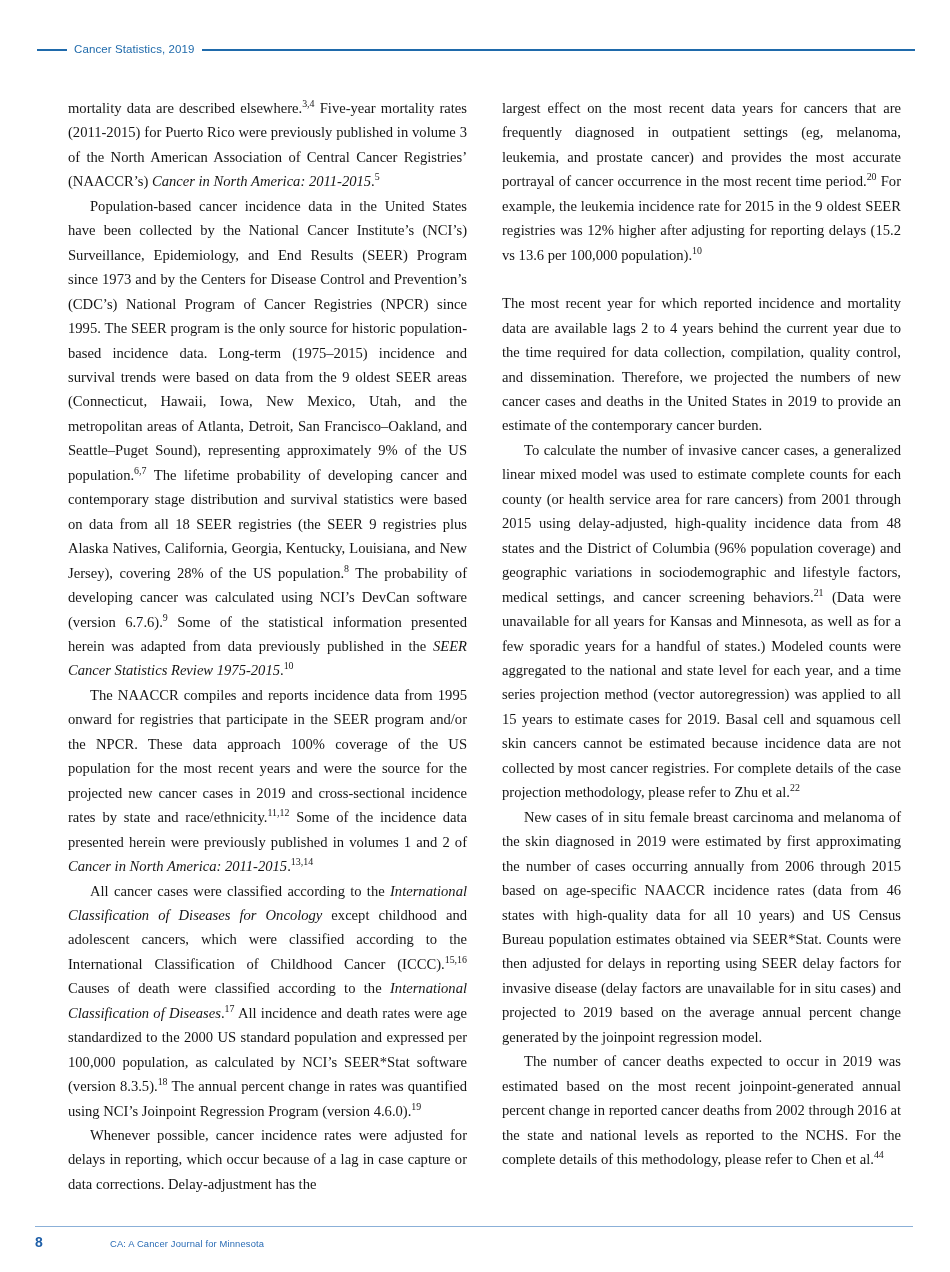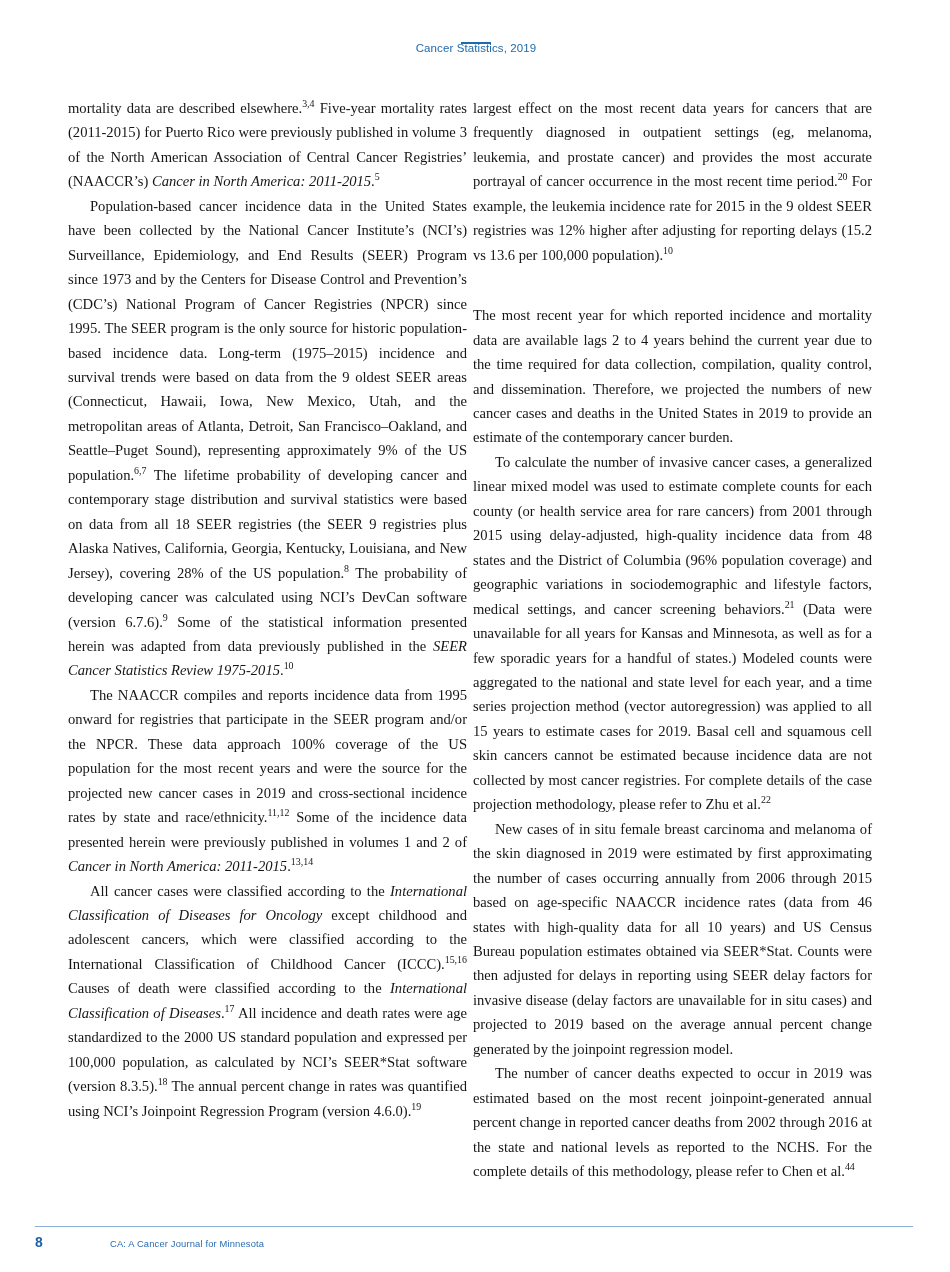--- a/index.html
+++ b/index.html
@@ -18,21 +18,20 @@
 
   
   .running-head {
     position: absolute;
     top: 42px;
     left: 37px;
     right: 35px;
     height: 16px;
     display: flex;
     align-items: center;
-    flex-direction: column;
   }
   .rh-rule-short {
     width: 30px;
     height: 1.6px;
     background: #1f6aab;
     flex: 0 0 auto;
   }
   .rh-title {
     color: #1f6aab;
     font-family: "Liberation Sans", sans-serif;
@@ -51,40 +50,39 @@
   }
 
   
   .page-body {
     position: absolute;
     top: 96px;
     left: 68px;
     width: 816px;
     height: 1096px;
     display: flex;
-    gap: 6px;
+    gap: 35px;
   }
   .column {
     width: 399px;
     flex: 0 0 399px;
   }
 
   p.para {
     margin: 0;
     font-size: 14.6px;
     line-height: 24.45px;
     text-align: justify;
     text-justify: inter-word;
     hyphens: none;
     text-indent: 22px;
     color: #151515;
   }
   p.para.noindent {
     text-indent: 0;
-    margin-top: 12px;
   }
   
   p.para.first {
     text-indent: 0;
   }
 
   i, em { font-style: italic; }
 
   sup {
     font-size: 0.68em;
@@ -146,20 +144,21 @@
   <div class="rh-rule-long"></div>
 </div>
 
 <div class="page-body">
 
   <div class="column">
     <p class="para first">mortality data are described elsewhere.<sup>3,4</sup> Five-year mortality rates (2011-2015) for Puerto Rico were previously published in volume 3 of the North American Association of Central Cancer Registries’ (NAACCR’s) <i>Cancer in North America: 2011-2015</i>.<sup>5</sup></p>
     <p class="para">Population-based cancer incidence data in the United States have been collected by the National Cancer Institute’s (NCI’s) Surveillance, Epidemiology, and End Results (SEER) Program since 1973 and by the Centers for Disease Control and Prevention’s (CDC’s) National Program of Cancer Registries (NPCR) since 1995. The SEER program is the only source for historic population-based incidence data. Long-term (1975–2015) incidence and survival trends were based on data from the 9 oldest SEER areas (Connecticut, Hawaii, Iowa, New Mexico, Utah, and the metropolitan areas of Atlanta, Detroit, San Francisco–Oakland, and Seattle–Puget Sound), representing approximately 9% of the US population.<sup>6,7</sup> The lifetime probability of developing cancer and contemporary stage distribution and survival statistics were based on data from all 18 SEER registries (the SEER 9 registries plus Alaska Natives, California, Georgia, Kentucky, Louisiana, and New Jersey), covering 28% of the US population.<sup>8</sup> The probability of developing cancer was calculated using NCI’s DevCan software (version 6.7.6).<sup>9</sup> Some of the statistical information presented herein was adapted from data previously published in the <i>SEER Cancer Statistics Review 1975-2015</i>.<sup>10</sup></p>
     <p class="para">The NAACCR compiles and reports incidence data from 1995 onward for registries that participate in the SEER program and/or the NPCR. These data approach 100% coverage of the US population for the most recent years and were the source for the projected new cancer cases in 2019 and cross-sectional incidence rates by state and race/ethnicity.<sup>11,12</sup> Some of the incidence data presented herein were previously published in volumes 1 and 2 of <i>Cancer in North America: 2011-2015</i>.<sup>13,14</sup></p>
     <p class="para">All cancer cases were classified according to the <i>International Classification of Diseases for Oncology</i> except childhood and adolescent cancers, which were classified according to the International Classification of Childhood Cancer (ICCC).<sup>15,16</sup> Causes of death were classified according to the <i>International Classification of Diseases</i>.<sup>17</sup> All incidence and death rates were age standardized to the 2000 US standard population and expressed per 100,000 population, as calculated by NCI’s SEER*Stat software (version 8.3.5).<sup>18</sup> The annual percent change in rates was quantified using NCI’s Joinpoint Regression Program (version 4.6.0).<sup>19</sup></p>
+    <p class="para">Whenever possible, cancer incidence rates were adjusted for delays in reporting, which occur because of a lag in case capture or data corrections. Delay-adjustment has the</p>
   </div>
 
   <div class="column">
     <p class="para first">largest effect on the most recent data years for cancers that are frequently diagnosed in outpatient settings (eg, melanoma, leukemia, and prostate cancer) and provides the most accurate portrayal of cancer occurrence in the most recent time period.<sup>20</sup> For example, the leukemia incidence rate for 2015 in the 9 oldest SEER registries was 12% higher after adjusting for reporting delays (15.2 vs 13.6 per 100,000 population).<sup>10</sup></p>
     <div class="head-space-before"></div>
     <div class="head-space-after"></div>
     <p class="para noindent">The most recent year for which reported incidence and mortality data are available lags 2 to 4 years behind the current year due to the time required for data collection, compilation, quality control, and dissemination. Therefore, we projected the numbers of new cancer cases and deaths in the United States in 2019 to provide an estimate of the contemporary cancer burden.</p>
     <p class="para">To calculate the number of invasive cancer cases, a generalized linear mixed model was used to estimate complete counts for each county (or health service area for rare cancers) from 2001 through 2015 using delay-adjusted, high-quality incidence data from 48 states and the District of Columbia (96% population coverage) and geographic variations in sociodemographic and lifestyle factors, medical settings, and cancer screening behaviors.<sup>21</sup> (Data were unavailable for all years for Kansas and Minnesota, as well as for a few sporadic years for a handful of states.) Modeled counts were aggregated to the national and state level for each year, and a time series projection method (vector autoregression) was applied to all 15 years to estimate cases for 2019. Basal cell and squamous cell skin cancers cannot be estimated because incidence data are not collected by most cancer registries. For complete details of the case projection methodology, please refer to Zhu et al.<sup>22</sup></p>
     <p class="para">New cases of in situ female breast carcinoma and melanoma of the skin diagnosed in 2019 were estimated by first approximating the number of cases occurring annually from 2006 through 2015 based on age-specific NAACCR incidence rates (data from 46 states with high-quality data for all 10 years) and US Census Bureau population estimates obtained via SEER*Stat. Counts were then adjusted for delays in reporting using SEER delay factors for invasive disease (delay factors are unavailable for in situ cases) and projected to 2019 based on the average annual percent change generated by the joinpoint regression model.</p>
     <p class="para">The number of cancer deaths expected to occur in 2019 was estimated based on the most recent joinpoint-generated annual percent change in reported cancer deaths from 2002 through 2016 at the state and national levels as reported to the NCHS. For the complete details of this methodology, please refer to Chen et al.<sup>44</sup></p>

